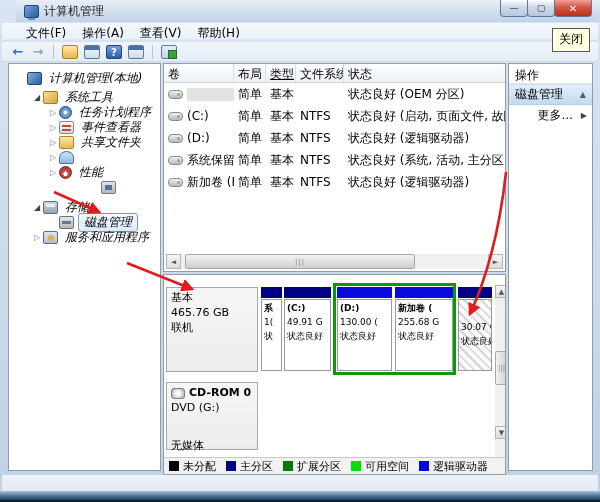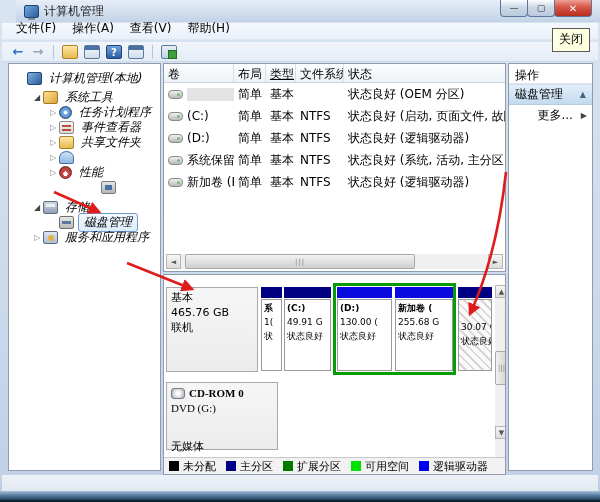--- a/index.html
+++ b/index.html
@@ -23,21 +23,21 @@
              font-size:9px; color:#333; margin-left:-1px; }
   .win-btn.close { width:38px; background:linear-gradient(180deg,#f1a198,#d85b4c 40%,#b92d1c);
                    color:#fff; font-weight:bold; font-size:10px; }
 
   
   .tooltip { position:absolute; left:552px; top:28px; background:#ffffe1; border:1px solid #5a5a5a;
              padding:2px 6px 3px; font-size:12px; z-index:40; }
 
   
   .menubar { position:absolute; left:2px; top:23px; width:596px; height:17px;
-             background:linear-gradient(180deg,#f4f8fc,#e9f0f8); display:flex; align-items:flex-end; padding-left:6px;
+             background:linear-gradient(180deg,#f4f8fc,#e9f0f8); display:flex; align-items:flex-start; padding-left:16px;
              border-bottom:1px solid #e0e7f0; }
   .menu-item { padding:2px 8px; }
   .toolbar { position:absolute; left:2px; top:42px; width:596px; height:20px;
              background:linear-gradient(180deg,#f2f6fb,#e4ecf6); display:flex; align-items:center; padding-left:6px;
              border-bottom:1px solid #cfd9e6; }
   .nav-arrow { font-size:13px; font-weight:bold; width:20px; text-align:center; }
   .nav-back { color:#2f6fc2; }
   .nav-fwd { color:#9aa4ae; }
   .tb-sep { width:1px; height:14px; background:#b9c4d2; margin:0 5px; }
   .tb-icon { width:16px; height:14px; margin:0 3px; border-radius:2px; position:relative; }
@@ -115,23 +115,23 @@
   .action-more { height:21px; display:flex; align-items:center; justify-content:flex-end; gap:8px;
                  padding:0 5px; font-size:12px; }
   .action-arrow { font-size:8px; color:#444; }
 
   
   .disk-label { position:absolute; left:166px; top:287px; width:92px; height:85px;
                 background:linear-gradient(180deg,#f6f6f6,#ececec); border:1px solid #a9a9a9;
                 padding:3px 4px; font-size:11px; line-height:1.35; z-index:5; }
   .disk-label .dl-head { display:flex; align-items:center; gap:4px; font-weight:bold; white-space:nowrap; }
   .hw-icon { width:18px; height:10px; background:linear-gradient(180deg,#f0f0f0,#bdbdbd); border:1px solid #7d7d7d; flex:none; }
-  .cd-label { position:absolute; left:166px; top:382px; width:112px; height:68px;
+  .cd-label { position:absolute; left:166px; top:382px; width:92px; height:68px;
               background:linear-gradient(180deg,#f6f6f6,#ececec); border:1px solid #a9a9a9;
-              padding:3px 4px; font-size:11px; line-height:1.35; z-index:5;font-family:Liberation Serif, serif; }
+              padding:3px 4px; font-size:11px; line-height:1.35; z-index:5; }
   .cd-icon { width:14px; height:11px; background:radial-gradient(circle,#fff 20%,#cfd6dd 60%,#98a2ad); border:1px solid #7d7d7d; border-radius:3px; flex:none; }
   .cd-media { margin-top:23px; }
   .ext-frame { position:absolute; left:333px; top:283px; width:123px; height:92px;
                border:3px solid #089b08; z-index:4; }
   .part { position:absolute; top:287px; height:85px; z-index:6; }
   .part-head { height:11px; margin-bottom:1px; }
   .part-body { height:72px; background:#fff; border:1px solid #9a9a9a; padding:2px 2px;
                font-size:9px; line-height:1.55; overflow:hidden; white-space:nowrap; }
   .part-body .l0 { font-weight:bold; }
   .part.free .part-body { background:repeating-linear-gradient(45deg,#fafafa 0 4px,#d6d6d6 4px 6px);

